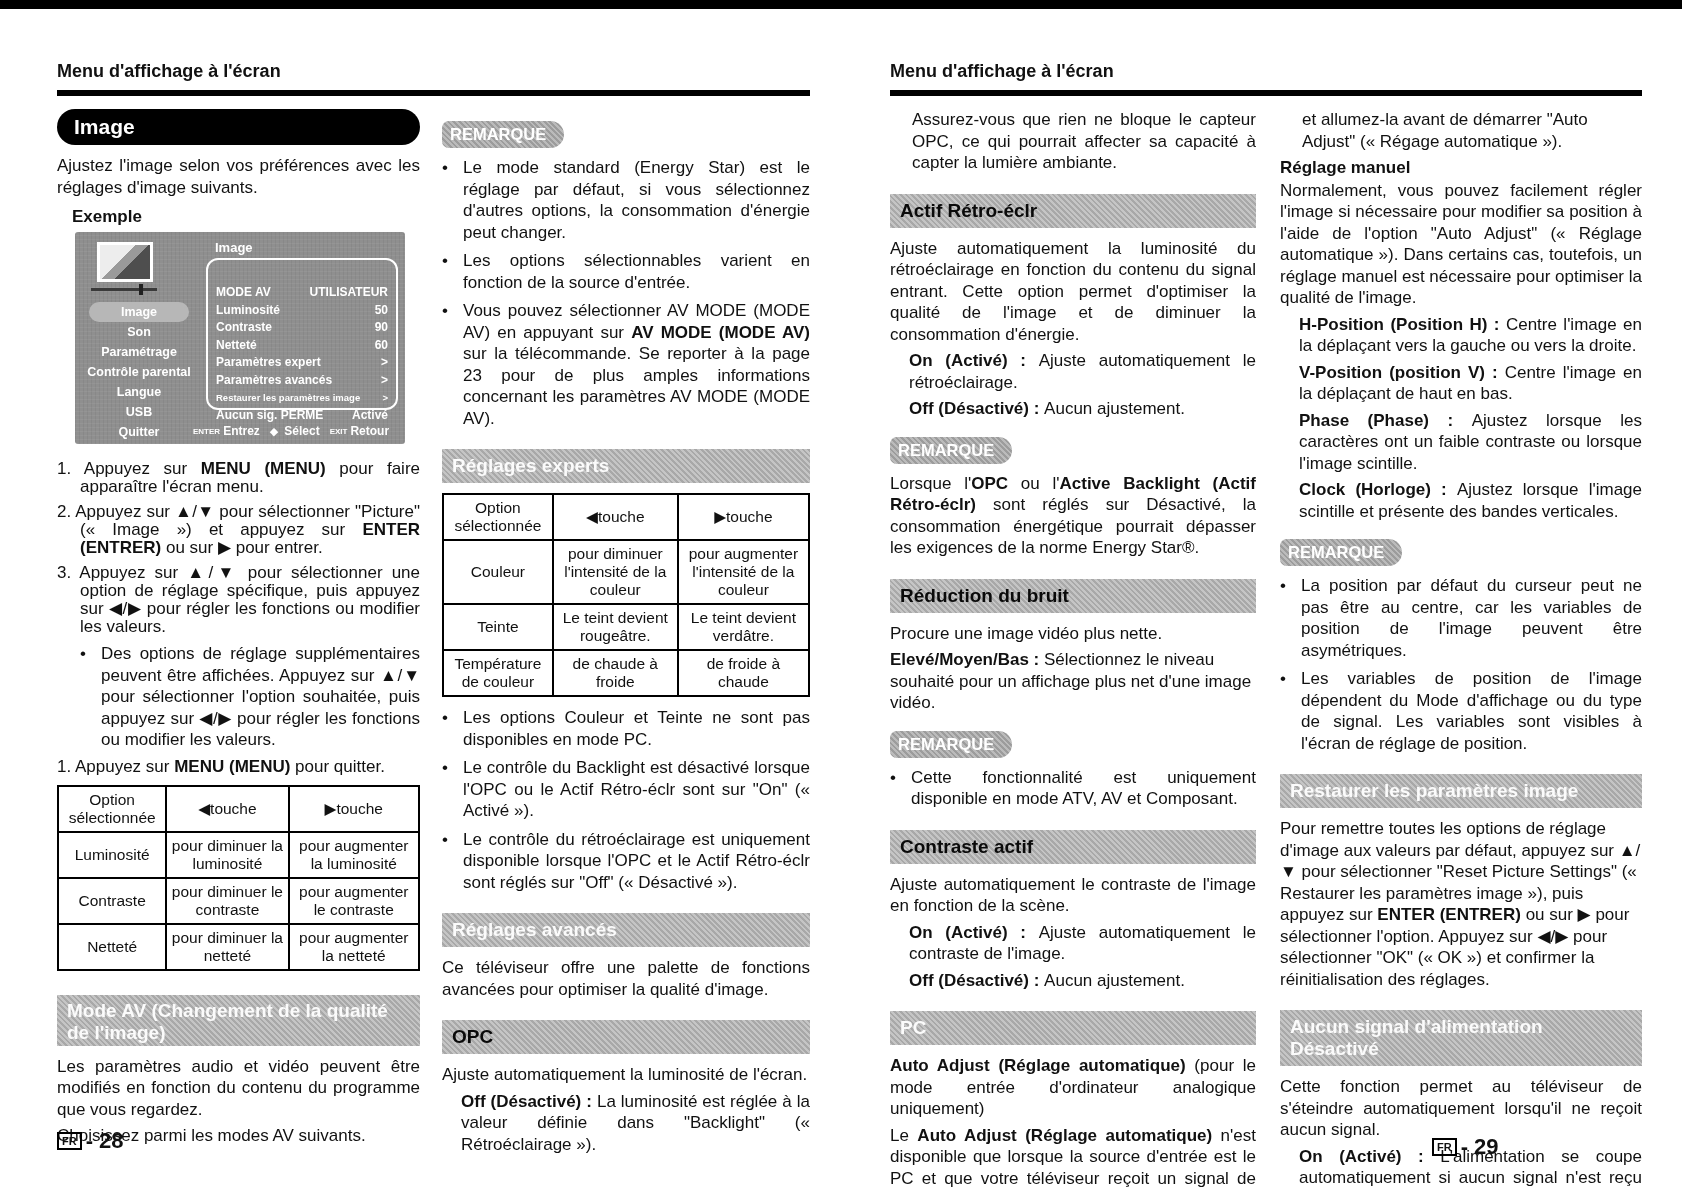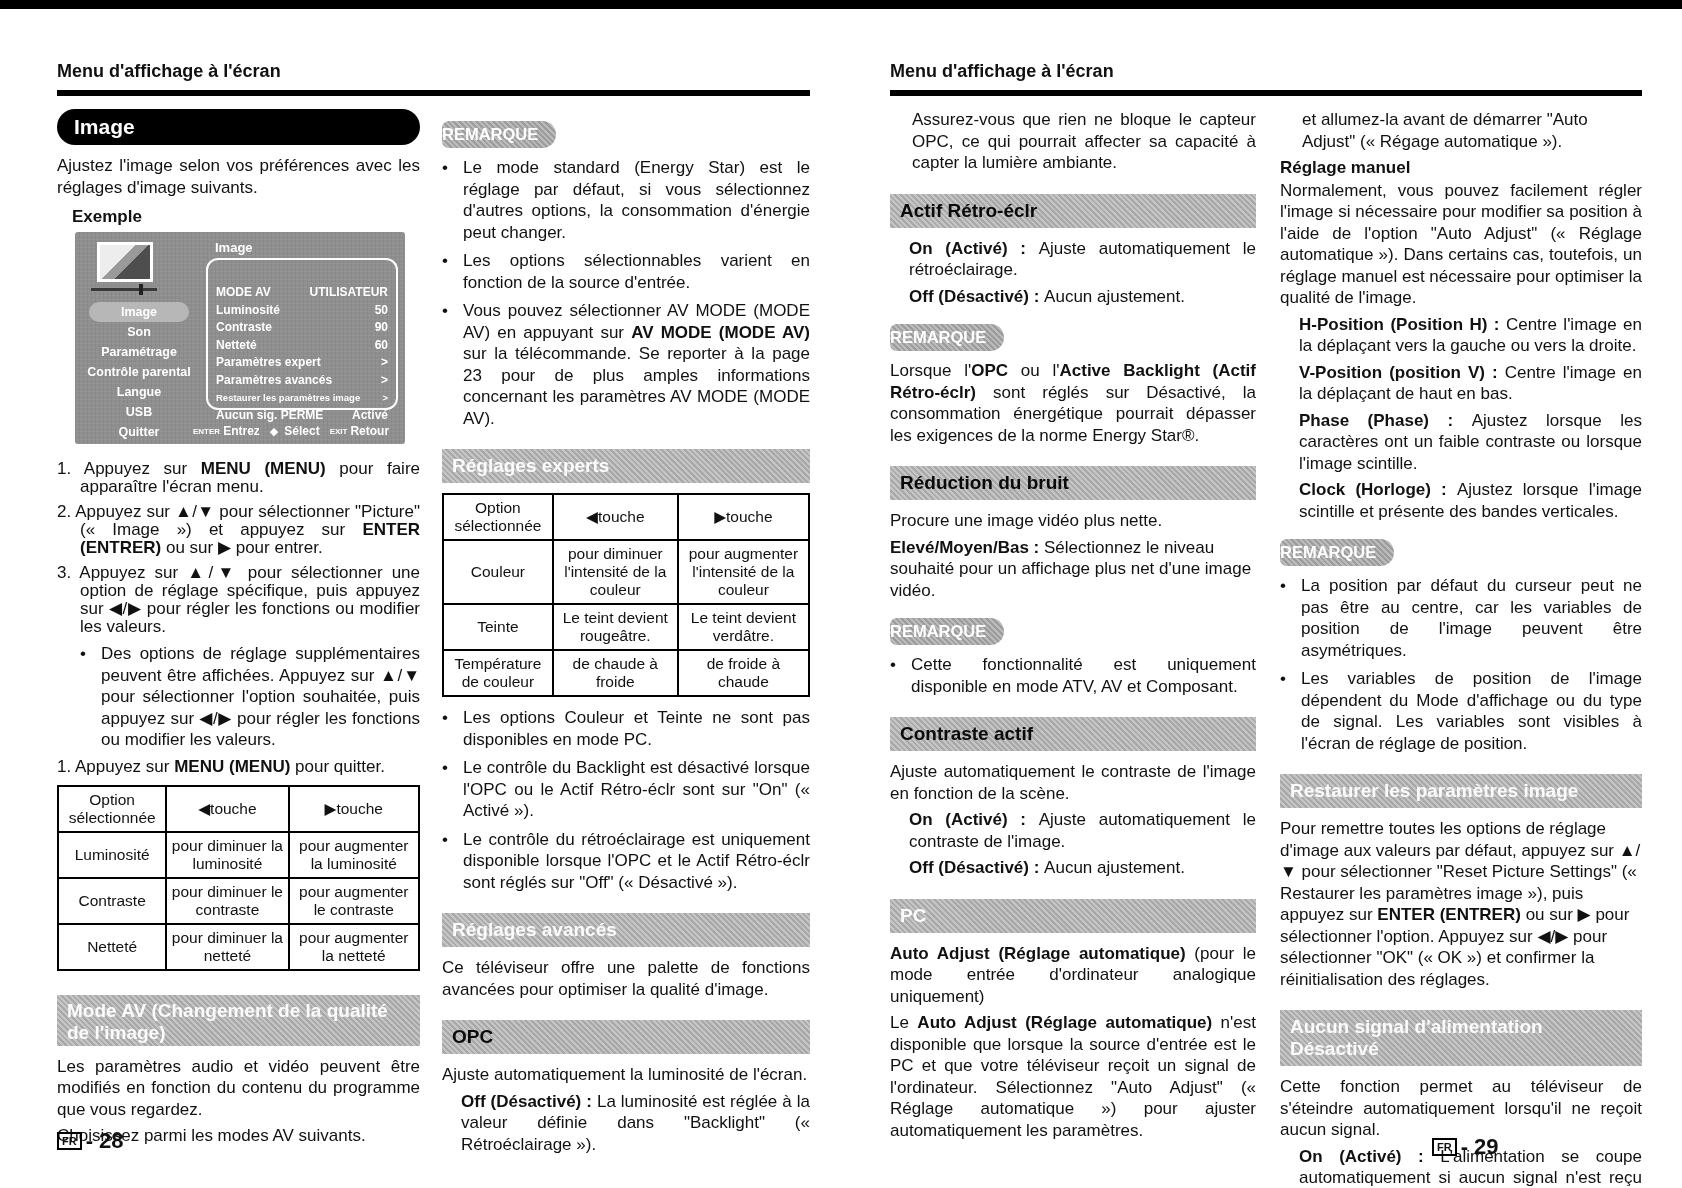--- a/index.html
+++ b/index.html
@@ -36,21 +36,21 @@
   .ghead{font-weight:bold;font-size:19px;line-height:22px;padding:6px 10px;margin:20px 0 10px 0;
     background-color:#b5b5b5;
     background-image:repeating-linear-gradient(45deg,rgba(255,255,255,.22) 0 2px,rgba(0,0,0,.07) 2px 4px);}
   .ghead.light{color:#fbfbfb;}
   .ghead.dark{color:#0a0a0a;}
   .ghead.two{padding-top:5px;padding-bottom:2px;}
   .mt0{margin-top:0;}
   .remark{display:inline-block;background-color:#a8a8a8;
     background-image:repeating-linear-gradient(45deg,rgba(255,255,255,.22) 0 2px,rgba(0,0,0,.07) 2px 4px);
     color:#fff;font-weight:bold;font-size:16.5px;line-height:17px;
-    padding:5px 18px 5px 0;border-radius:7px 14px 14px 7px;margin:12px 0 9px 0;}
+    padding:5px 18px 5px 8px;border-radius:7px 14px 14px 7px;margin:12px 0 9px 0;}
 
   .example-label{font-weight:bold;font-size:17px;margin:9px 0 5px 15px;}
 
   .dtable{border-collapse:collapse;width:100%;margin:9px 0 0 0;}
   .dtable th,.dtable td{border:2px solid #000;font-weight:400;font-size:15.5px;line-height:18px;
     text-align:center;padding:4px 3px;}
   .dtable th:first-child{width:30%;}
 
   
   .tvmenu{position:relative;width:330px;height:212px;margin:4px 0 16px 18px;
@@ -272,20 +272,21 @@
 </div>
 
 <div class="page page-right">
   <div class="pghead">Menu d'affichage à l'écran</div>
   <div class="pgrule"></div>
   <div class="cols">
     <div class="colA">
       <p class="body jt indent">Assurez-vous que rien ne bloque le capteur OPC, ce qui pourrait affecter sa capacité à capter la lumière ambiante.</p>
 
       <div class="ghead dark">Actif Rétro-éclr</div>
+      <p class="body jt">Ajuste automatiquement la luminosité du rétroéclairage en fonction du contenu du signal entrant. Cette option permet d'optimiser la qualité de l'image et de diminuer la consommation d'énergie.</p>
       <div class="body def"><b>On (Activé) : </b><span>Ajuste automatiquement le rétroéclairage.</span></div>
       <div class="body def"><b>Off (Désactivé) : </b><span>Aucun ajustement.</span></div>
 
       <div class="remark">REMARQUE</div>
       <div class="body jt"><span>Lorsque l'</span><b>OPC</b><span> ou l'</span><b>Active Backlight (Actif Rétro-éclr)</b><span> sont réglés sur Désactivé, la consommation énergétique pourrait dépasser les exigences de la norme Energy Star®.</span></div>
 
       <div class="ghead dark">Réduction du bruit</div>
       <p class="body">Procure une image vidéo plus nette.</p>
       <div class="body"><b>Elevé/Moyen/Bas : </b><span>Sélectionnez le niveau souhaité pour un affichage plus net d'une image vidéo.</span></div>
 

